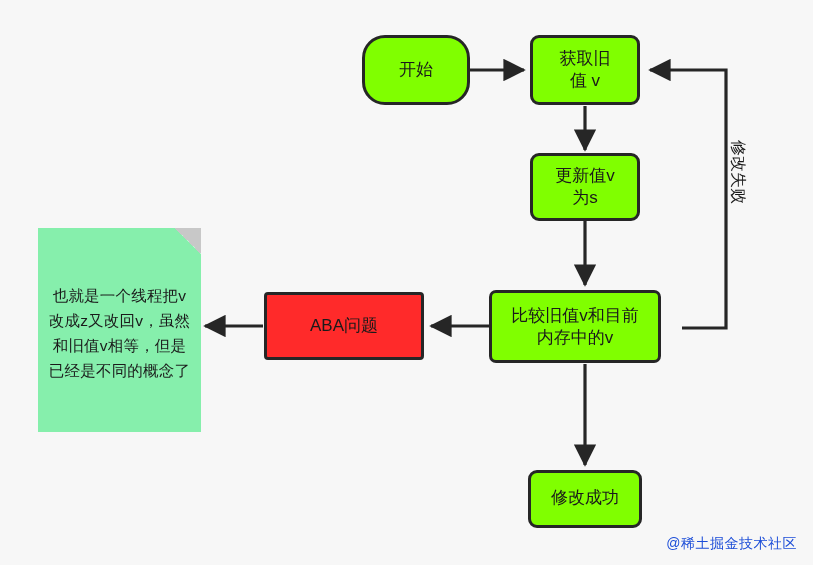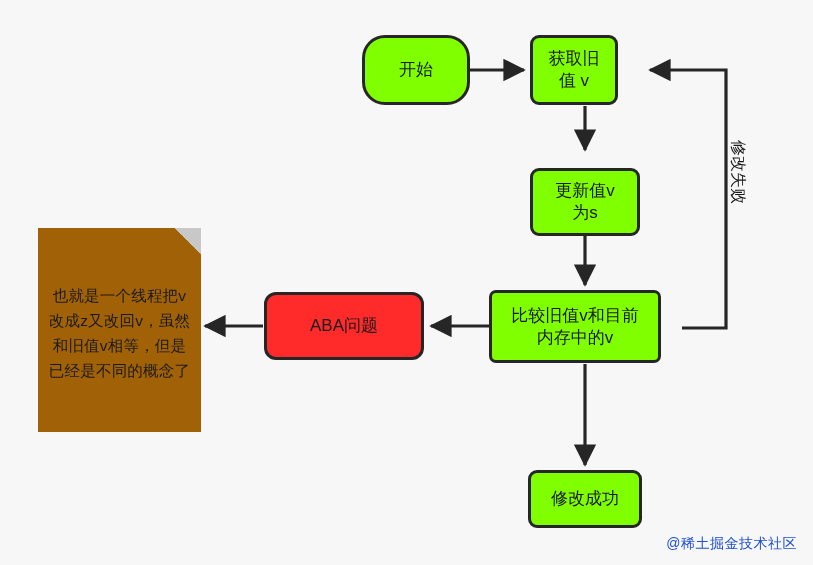--- a/index.html
+++ b/index.html
@@ -40,34 +40,34 @@
   }
   .node-green {
     background: #80ff00;
     border: 3px solid #262626;
     border-radius: 9px;
     font-size: 17px;
   }
   .node-red {
     background: #ff2a2a;
     border: 3px solid #262626;
-    border-radius: 12px;
+    border-radius: 4px;
     font-size: 17px;
   }
   .node span.lbl {
     display: block;
     padding: 0 6px;
     white-space: pre-line;
   }
 
   
   .note {
     position: absolute;
     box-sizing: border-box;
-    background: #a16207;
+    background: #86efac;
     z-index: 2;
     display: flex;
     align-items: center;
     justify-content: center;
   }
   .note .note-text {
     font-size: 15.5px;
     line-height: 1.62;
     color: #1a1a1a;
     text-align: center;
@@ -138,36 +138,36 @@
 
     <path d="M 263 326 L 205 326" stroke="#262626" stroke-width="3.2" fill="none" marker-end="url(#arrow)"></path>
 
     <path d="M 682 328 L 726 328 L 726 70 L 650 70" stroke="#262626" stroke-width="3.2" fill="none" marker-end="url(#arrow)"></path>
   </svg>
 
   <div class="node node-green" style="left:362px; top:35px; width:108px; height:70px;border-radius:23px;">
     <span class="lbl">开始</span>
   </div>
 
-  <div class="node node-green" style="left:530px; top:35px; width:88px; height:70px;">
+  <div class="node node-green" style="left:530px; top:35px; width:110px; height:70px;">
     <span class="lbl">获取旧
 值 v</span>
   </div>
 
-  <div class="node node-green" style="left:530px; top:168px; width:110px; height:68px;">
+  <div class="node node-green" style="left:530px; top:153px; width:110px; height:68px;">
     <span class="lbl">更新值v
 为s</span>
   </div>
 
   <div class="node node-green" style="left:489px; top:290px; width:172px; height:73px;border-radius:7px;">
     <span class="lbl">比较旧值v和目前
 内存中的v</span>
   </div>
 
-  <div class="node node-green" style="left:528px; top:470px; width:114px; height:58px;">
+  <div class="node node-green" style="left:528px; top:470px; width:114px; height:58px;font-family:Liberation Mono, monospace;">
     <span class="lbl">修改成功</span>
   </div>
 
   <div class="node node-red" style="left:264px; top:292px; width:160px; height:68px;">
     <span class="lbl">ABA问题</span>
   </div>
 
   <div class="note" style="left:38px; top:228px; width:163px; height:204px;">
     <div class="note-fold-shadow"></div>
     <div class="note-fold"></div>

